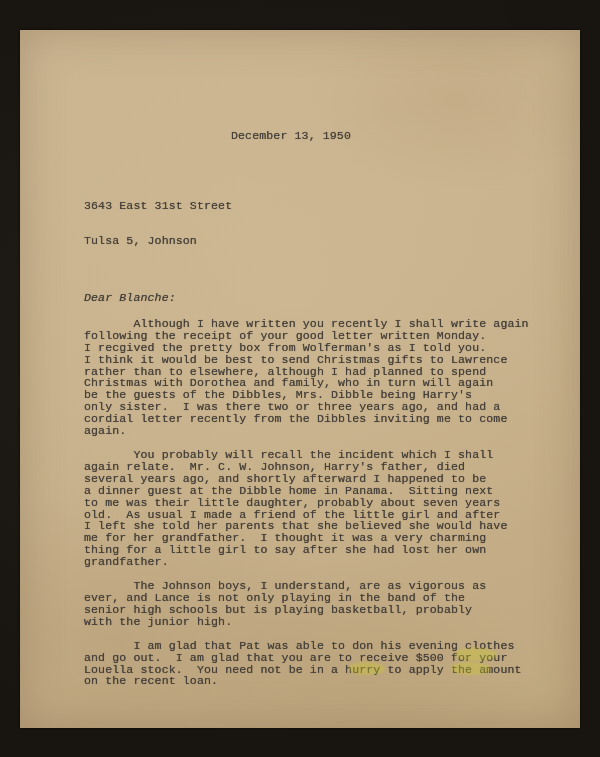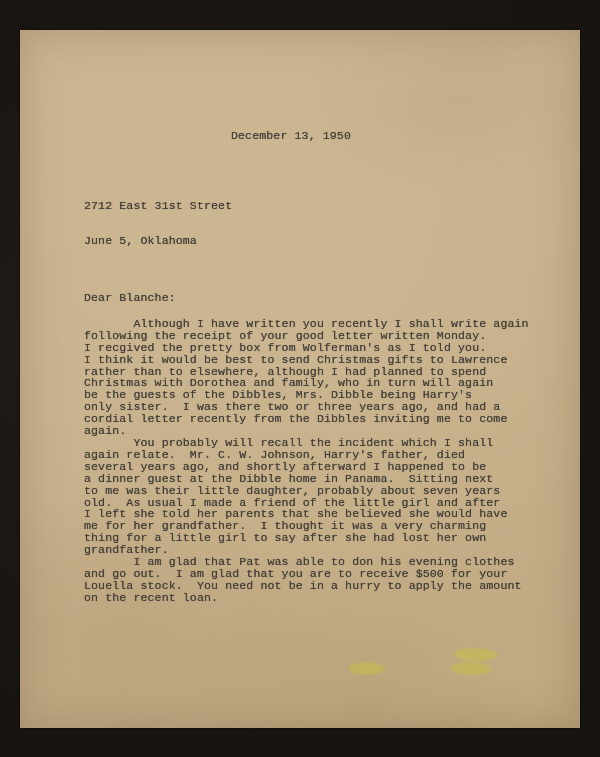--- a/index.html
+++ b/index.html
@@ -41,22 +41,22 @@
     height: 100%;
     padding: 100px 38px 0 64px;
     color: var(--ink-color);
     font-size: 11.6px;
     line-height: 11.9px;
     text-shadow: 0 0 0.7px rgba(60, 52, 44, 0.75);
     letter-spacing: 0.1px;
   }
   .date { margin-left: 147px; margin-bottom: 0; white-space: pre; }
   .address { margin-top: 34px; white-space: pre; }
-  .salutation { margin-top: 9px; padding-top: 11.9px; white-space: pre; }
-  .para { white-space: pre-wrap; }
+  .salutation { margin-top: 9px; padding-top: 11.9px; white-space: pre; font-style: italic; }
+  .para { margin-top: 12px; white-space: pre-wrap; }
   .para-group { position: relative; }
   .salutation { margin-bottom: 14px; }
   .highlight {
     position: absolute;
     background: var(--highlight-color);
     border-radius: 45% 55% 50% 50%;
     filter: blur(1px);
     pointer-events: none;
   }
   .h1 { left: 435px; top: 618px; width: 42px; height: 13px; }
@@ -64,22 +64,22 @@
   .h3 { left: 431px; top: 632px; width: 40px; height: 13px; }
 </style>
 </head>
 <body>
 
 <div class="scan-bg">
   <div class="paper">
     <div class="letter-body">
       <div class="date">December 13, 1950</div>
       <div class="address">
-        <div>2712 East 31st Street</div>
-        <div>June 5, Oklahoma</div>
+        <div>3643 East 31st Street</div>
+        <div>Tulsa 5, Johnson</div>
       </div>
       <div class="salutation">Dear Blanche:</div>
       <div class="para-group">
         <div class="para">       Although I have written you recently I shall write again
 following the receipt of your good letter written Monday.
 I recgived the pretty box from Wolferman's as I told you.
 I think it would be best to send Christmas gifts to Lawrence
 rather than to elsewhere, although I had planned to spend
 Christmas with Dorothea and family, who in turn will again
 be the guests of the Dibbles, Mrs. Dibble being Harry's
@@ -89,20 +89,24 @@
         <div class="para">       You probably will recall the incident which I shall
 again relate.  Mr. C. W. Johnson, Harry's father, died
 several years ago, and shortly afterward I happened to be
 a dinner guest at the Dibble home in Panama.  Sitting next
 to me was their little daughter, probably about seven years
 old.  As usual I made a friend of the little girl and after
 I left she told her parents that she believed she would have
 me for her grandfather.  I thought it was a very charming
 thing for a little girl to say after she had lost her own
 grandfather.</div>
+        <div class="para">       The Johnson boys, I understand, are as vigorous as
+ever, and Lance is not only playing in the band of the
+senior high schools but is playing basketball, probably
+with the junior high.</div>
         <div class="para">       I am glad that Pat was able to don his evening clothes
 and go out.  I am glad that you are to receive $500 for your
 Louella stock.  You need not be in a hurry to apply the amount
 on the recent loan.</div>
       </div>
     </div>
     <div class="highlight h1"></div>
     <div class="highlight h2"></div>
     <div class="highlight h3"></div>
   </div>

